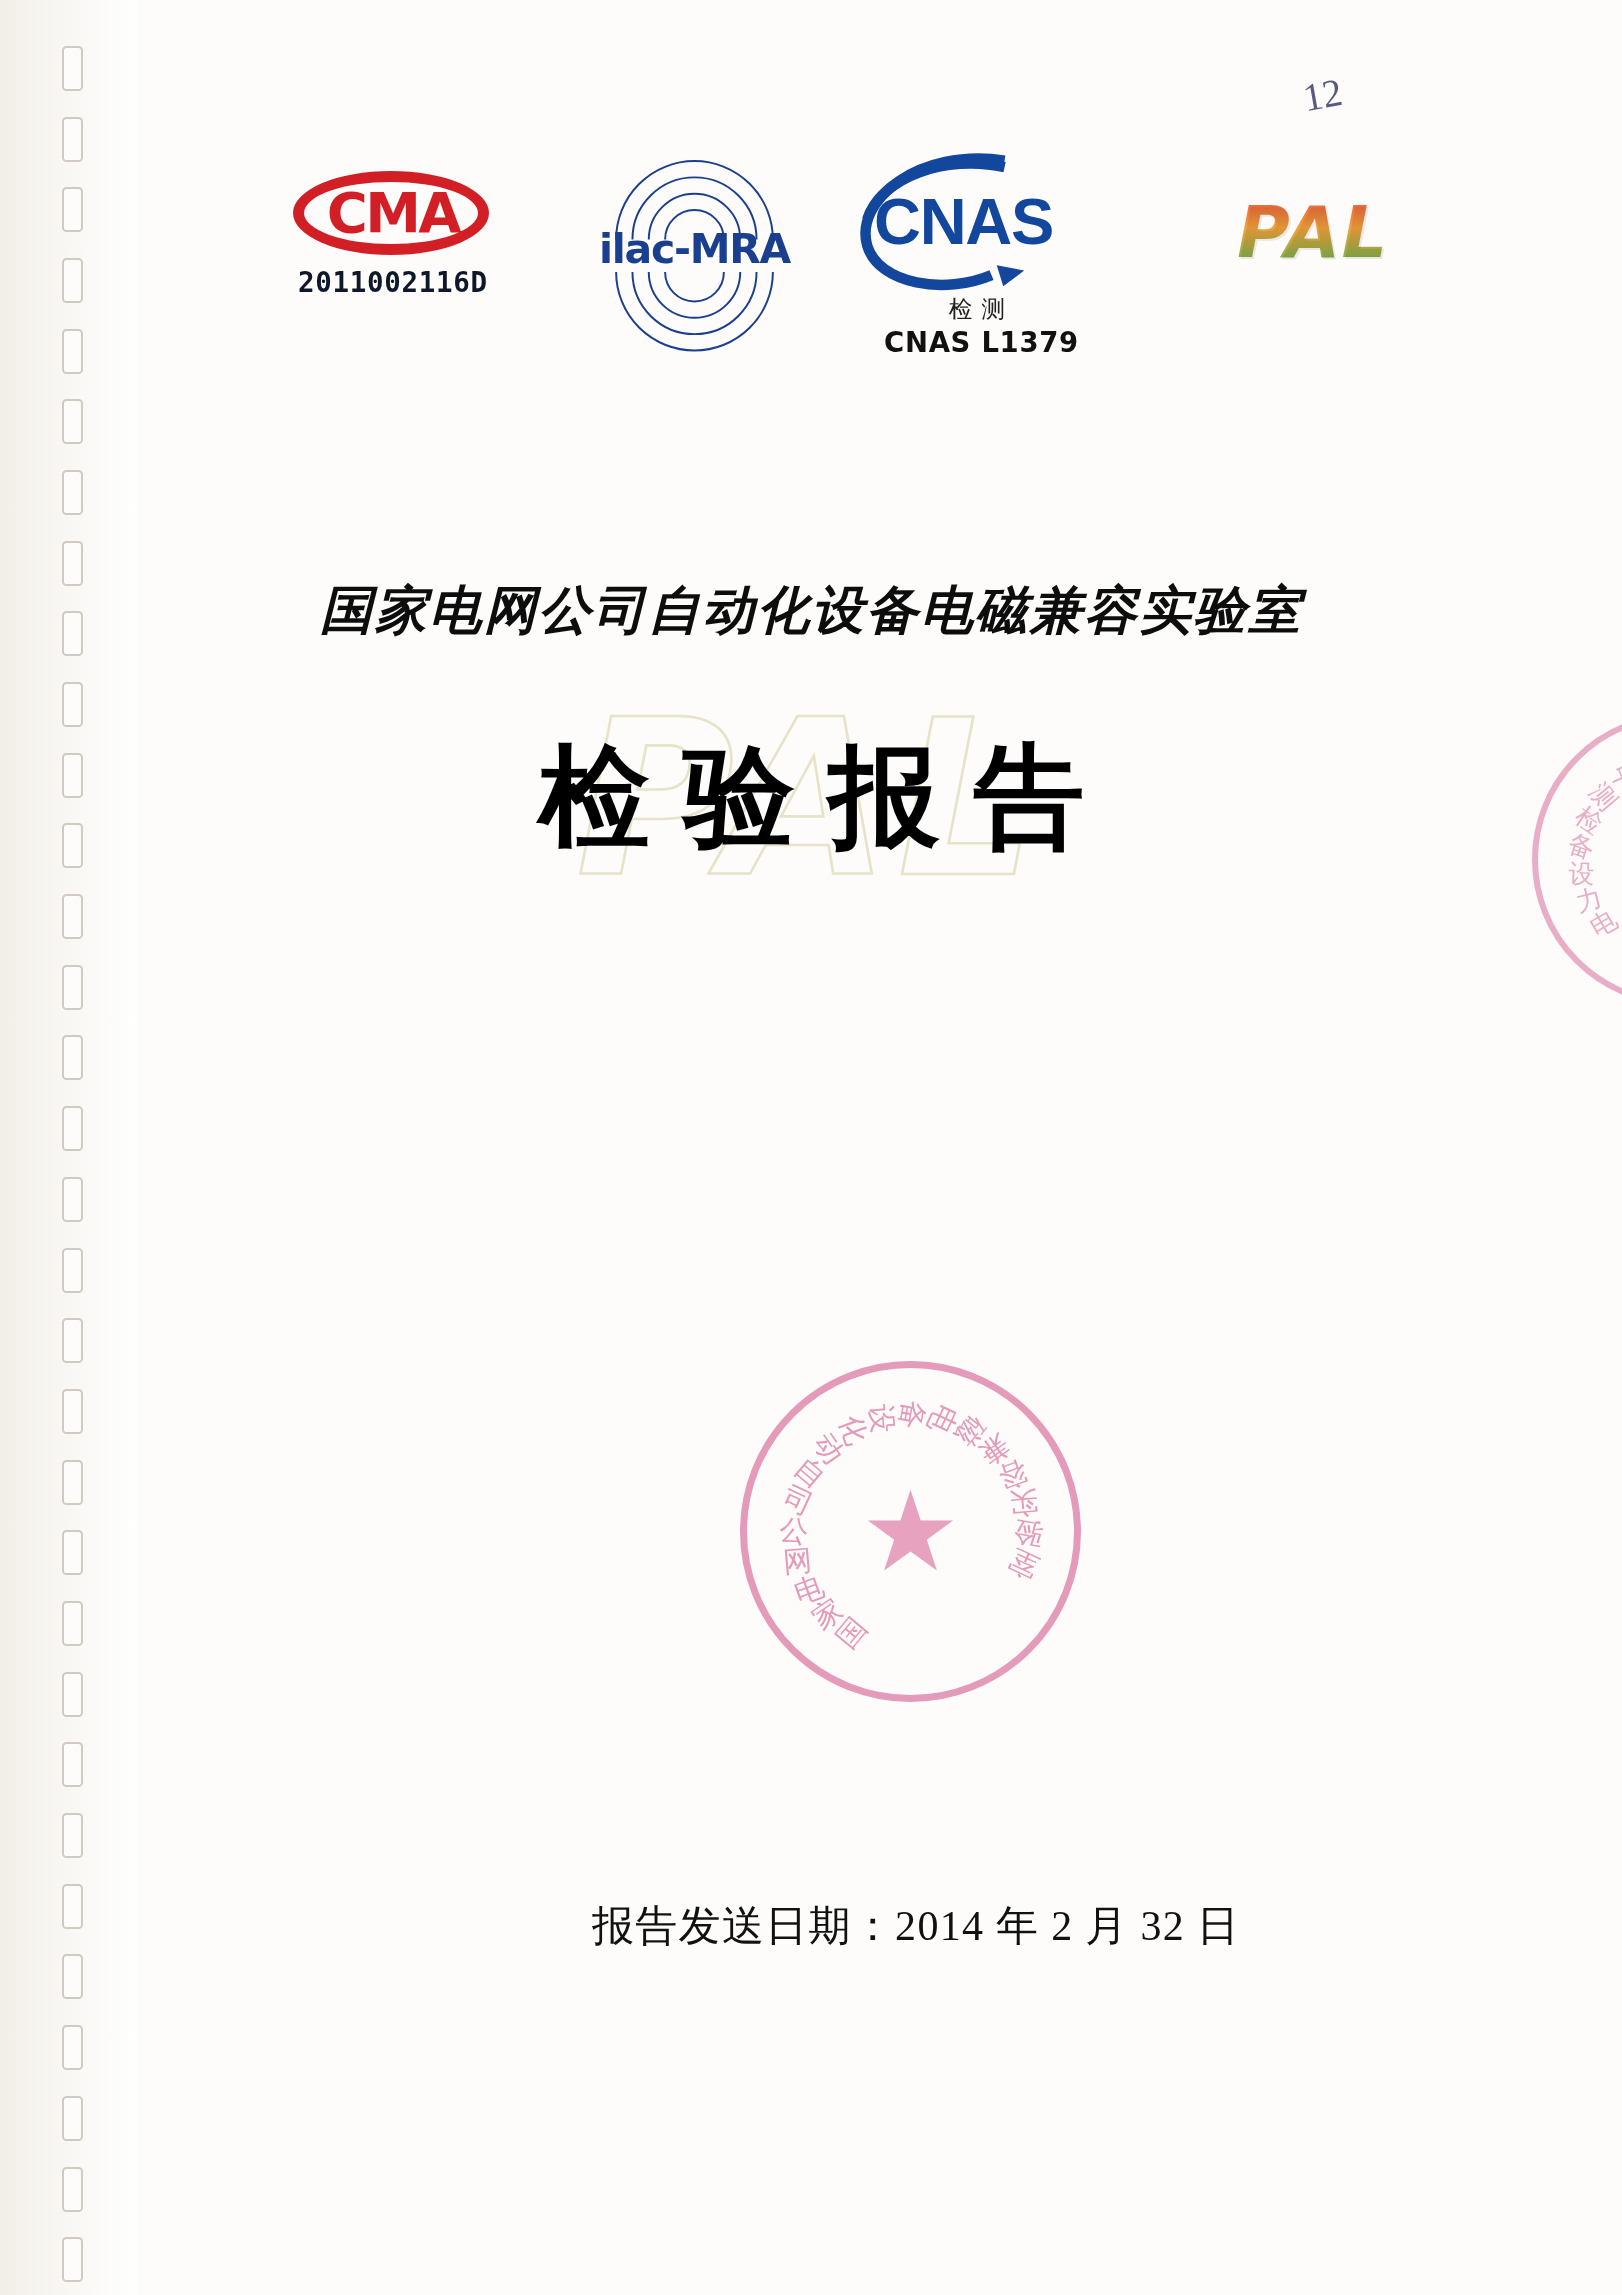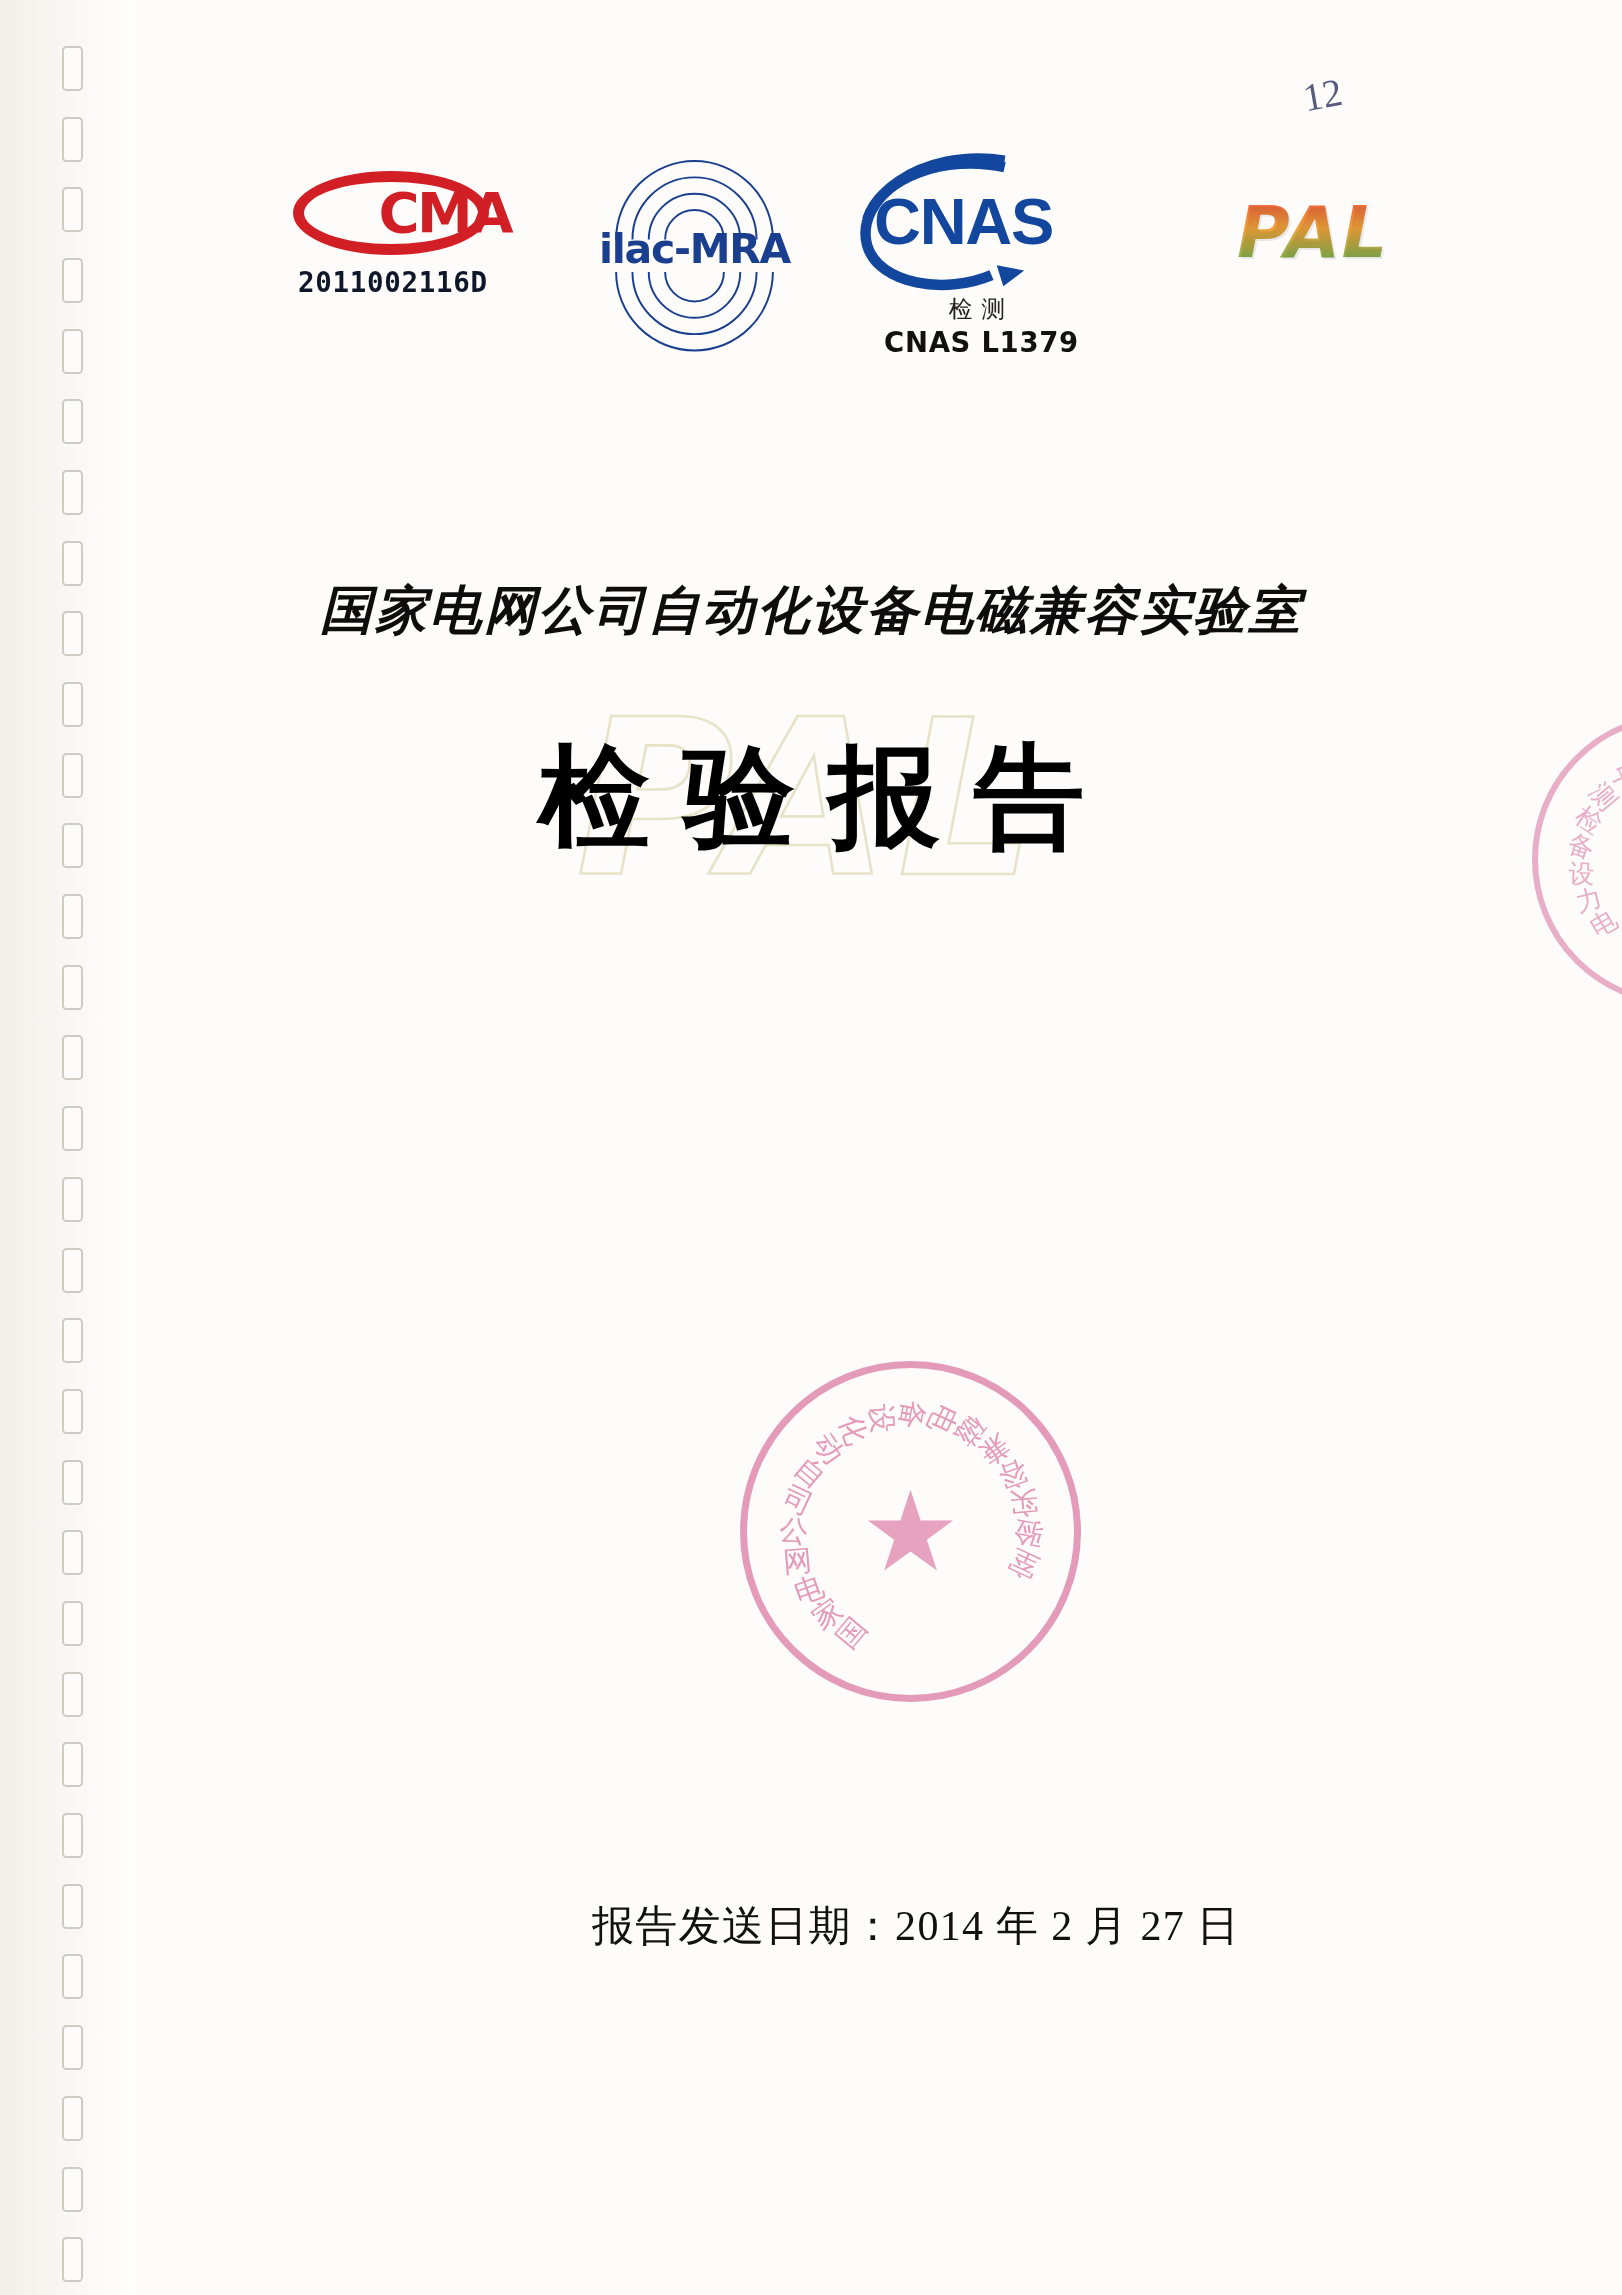--- a/index.html
+++ b/index.html
@@ -68,21 +68,21 @@
     height: 84px;
     border: 11px solid #d21f26;
     border-radius: 50%/50%;
     box-sizing: border-box;
   }
   .cma-text {
     position: absolute;
     left: 0;
     top: 9.2px;
     width: 236px;
-    text-align: right;
+    text-align: center;
     font-family: "DejaVu Sans", sans-serif;
     font-weight: bold;
     font-size: 56px;
     letter-spacing: -2.6px;
     color: #d21f26;
     line-height: 65px;
   }
   .cma-num {
     margin-top: 10.5px;
     font-family: "DejaVu Sans Mono", monospace;
@@ -449,16 +449,16 @@
         <span style="transform: rotate(-120deg) translate(0px, -110px) rotate(90deg);">电</span>
         <span style="transform: rotate(-104deg) translate(0px, -110px) rotate(90deg);">力</span>
         <span style="transform: rotate(-88deg) translate(0px, -110px) rotate(90deg);">设</span>
         <span style="transform: rotate(-72deg) translate(0px, -110px) rotate(90deg);">备</span>
         <span style="transform: rotate(-56deg) translate(0px, -110px) rotate(90deg);">检</span>
         <span style="transform: rotate(-40deg) translate(0px, -110px) rotate(90deg);">测</span>
         <span style="transform: rotate(-24deg) translate(0px, -110px) rotate(90deg);">中</span>
       </div>
   </div>
 
-  <div class="send-date">报告发送日期：2014 年 2 月 27 日</div>
+  <div class="send-date">报告发送日期：2014 年 2 月 32 日</div>
 
 </div>
 
 
 </body></html>

